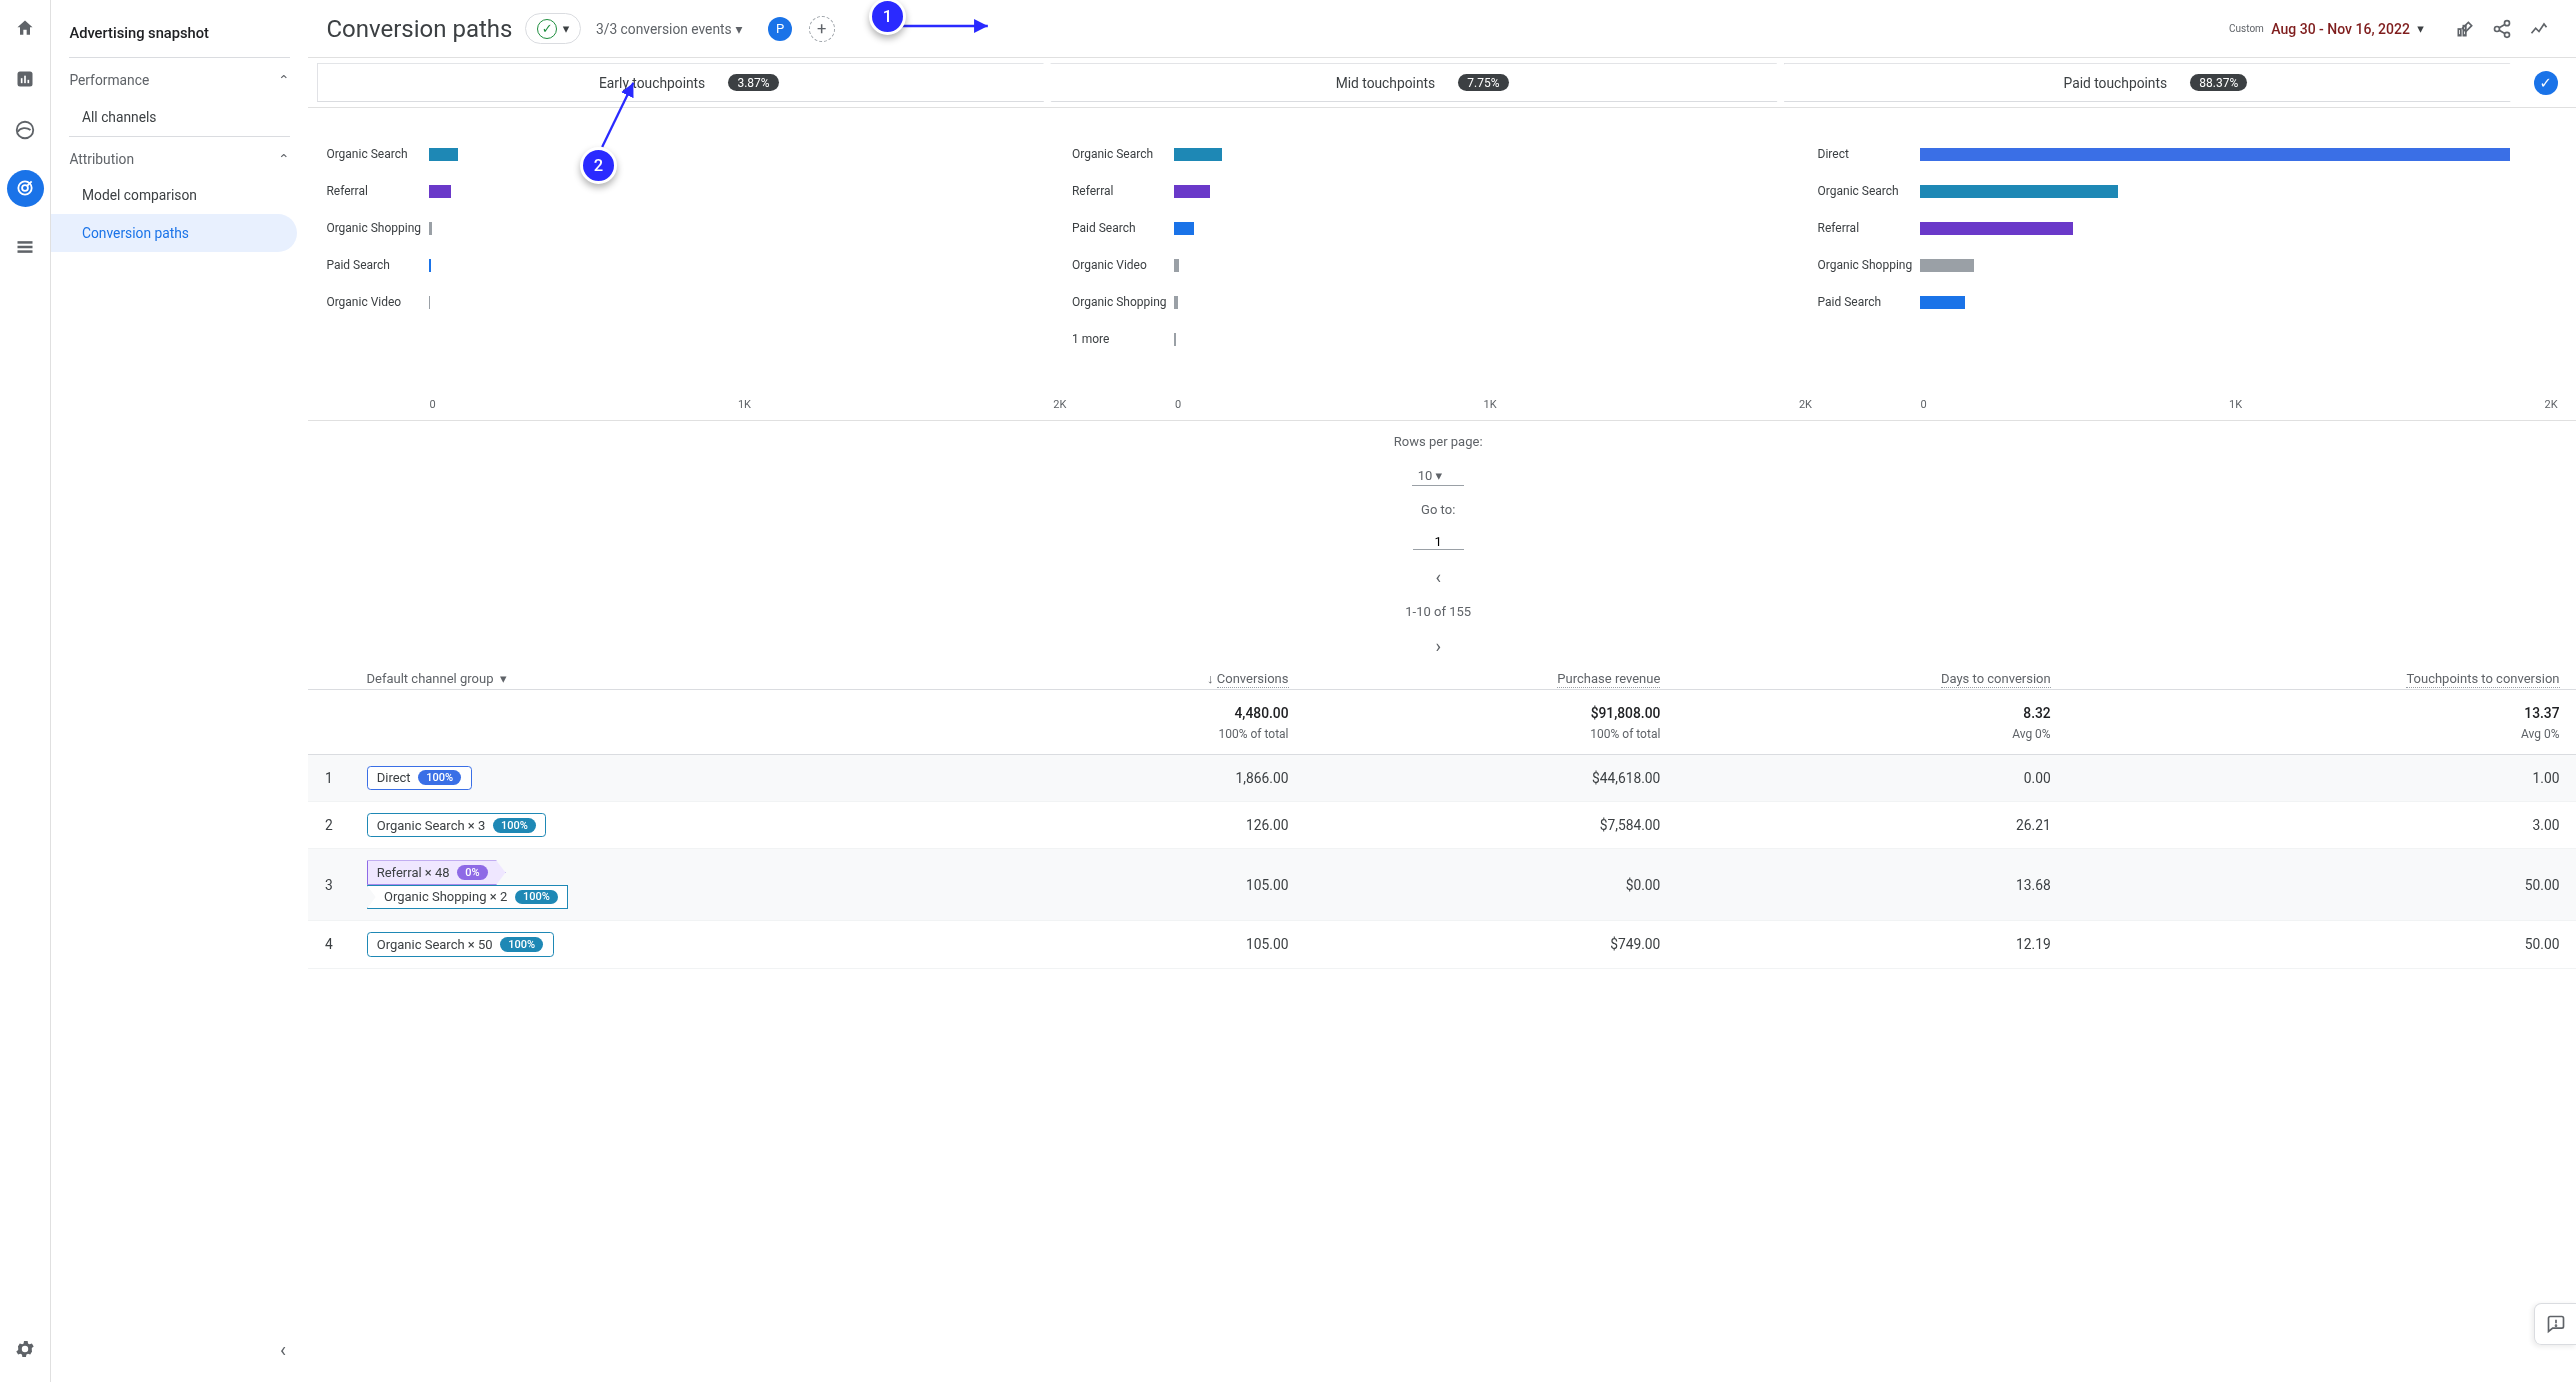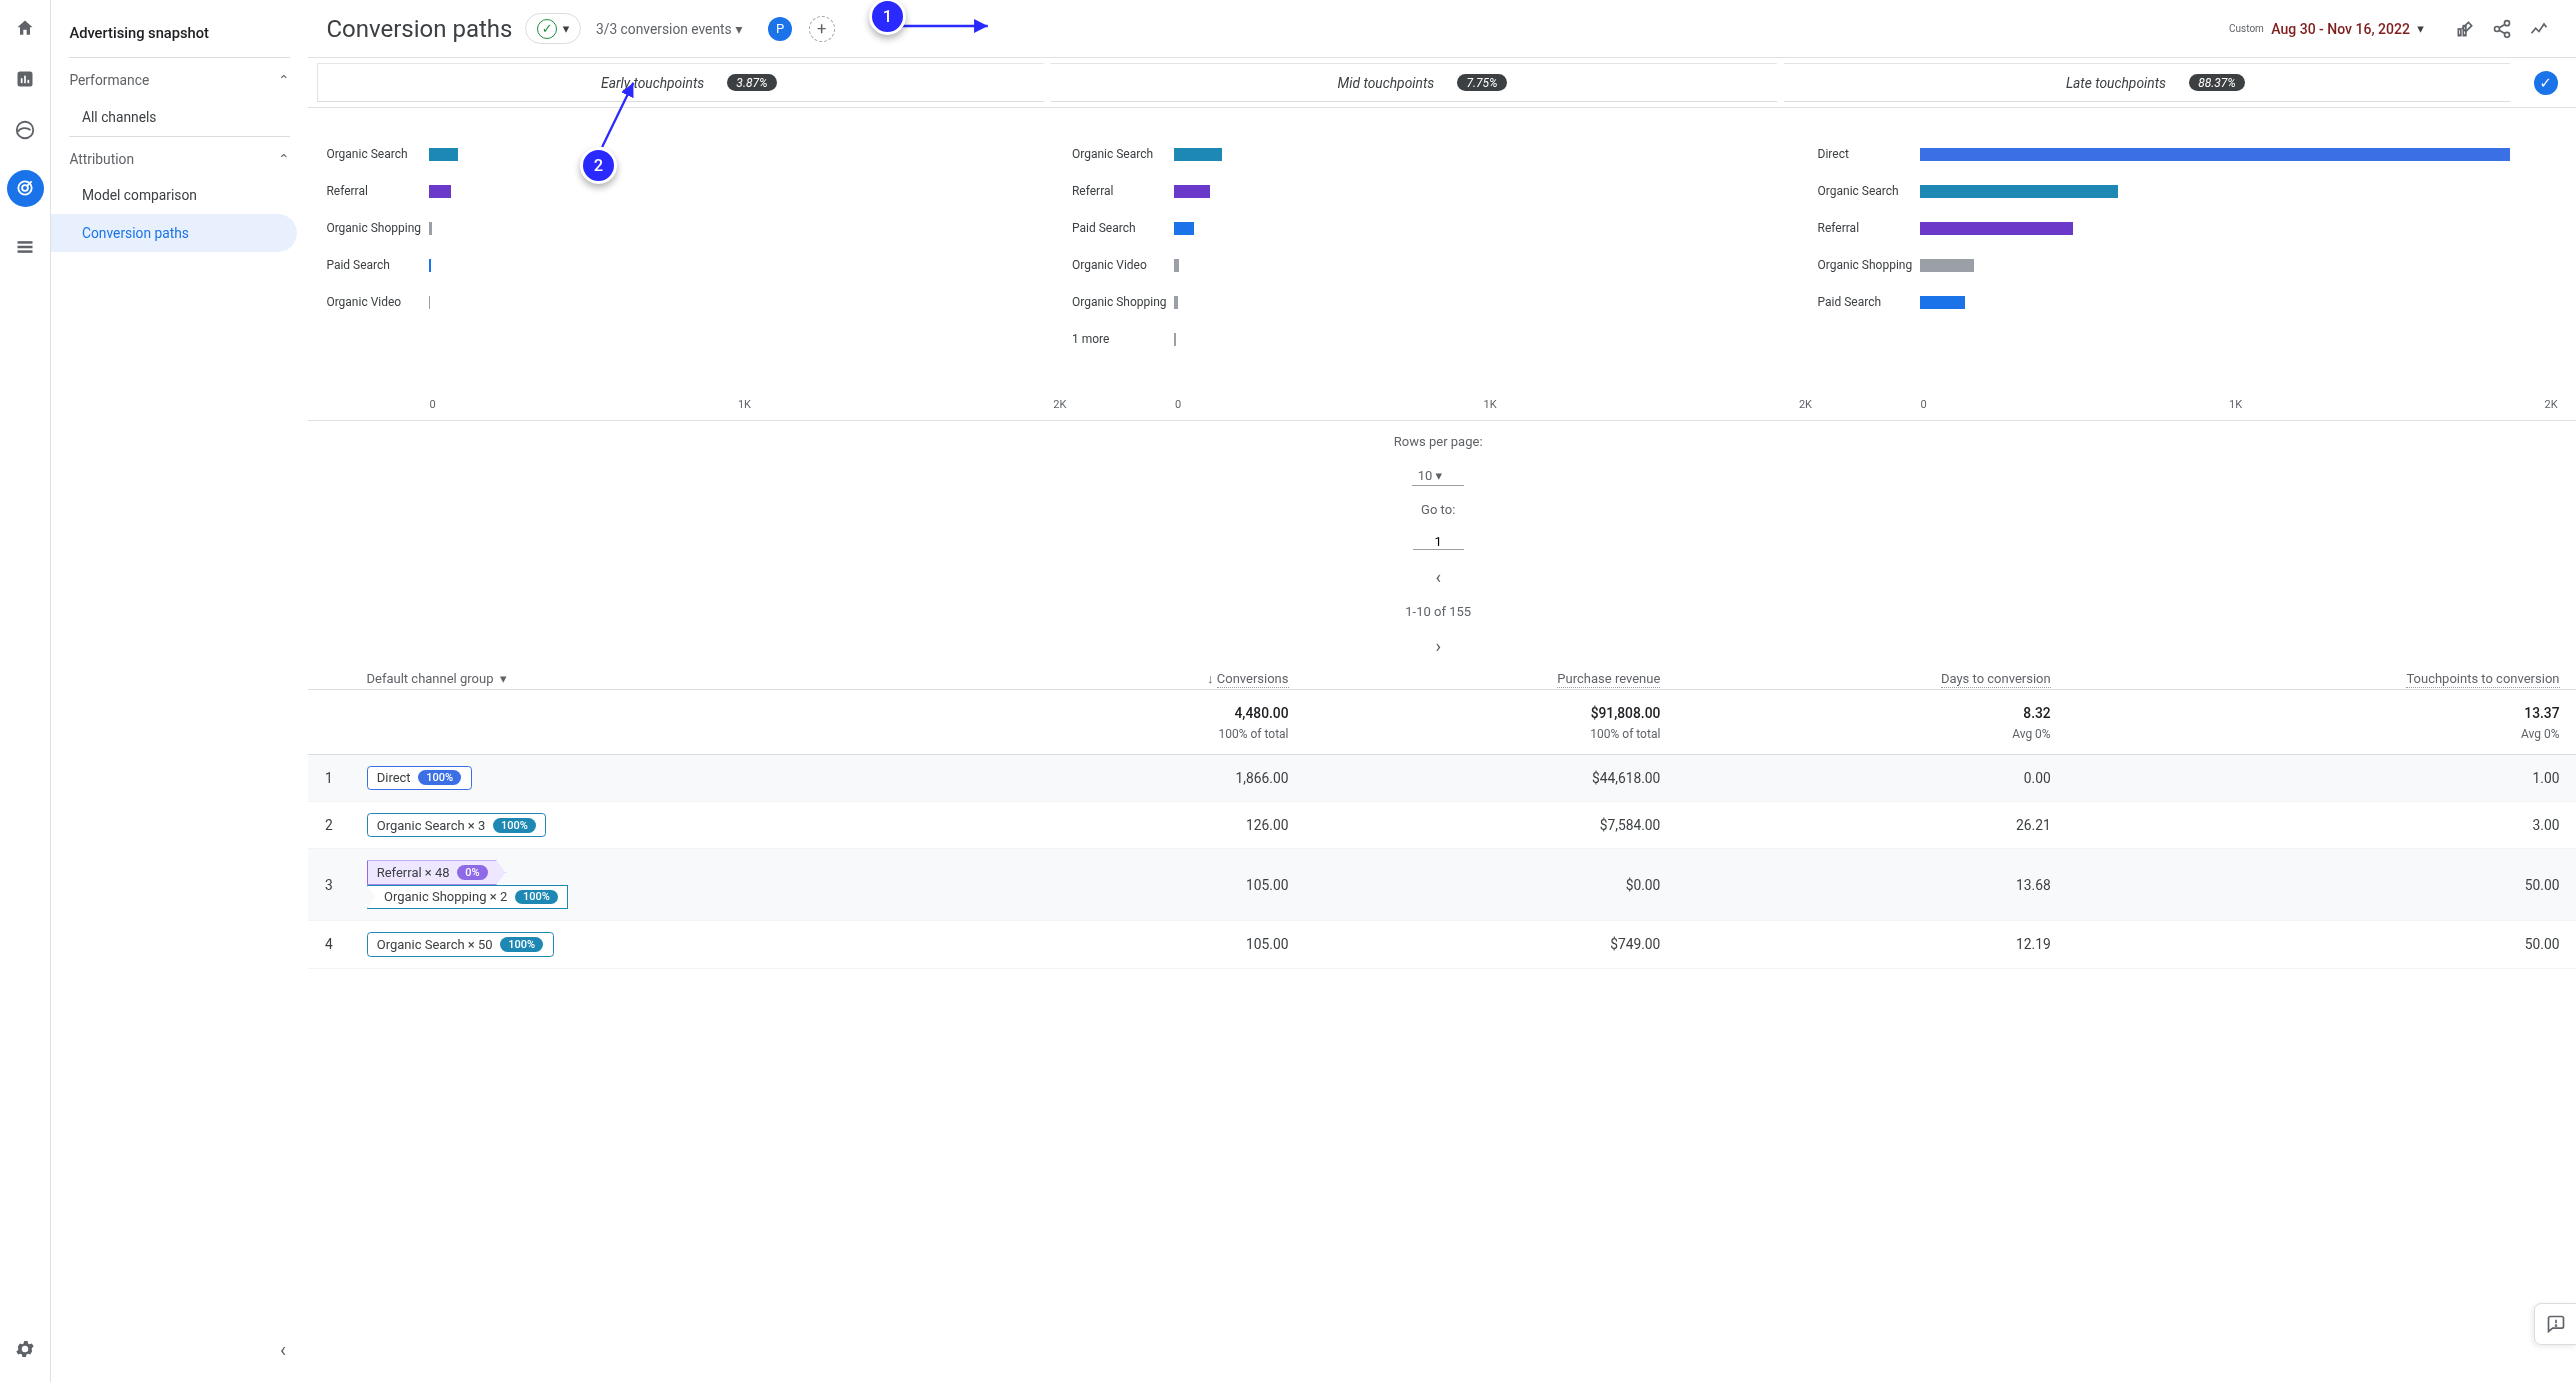--- a/index.html
+++ b/index.html
@@ -30,21 +30,21 @@
   .date-wrap { display:flex; align-items:center; gap:7.4px; cursor:pointer;margin-left:28px;}
   .custom-label { font-size:10px; color:#5f6368; }
   .date-text { font-size:14px; font-weight:500; color:#7f1d1d; }
   .top-actions { display:flex; gap:16.5px; margin-left:22px; color:#5f6368; }
   .top-actions span { cursor:pointer; font-size:18.4px; }
   
   .anno-circle { width:37px; height:37px; border-radius:50%; background:#2a2aff; border:3.7px solid #fff; box-shadow:0 3.7px 7.4px rgba(0,0,0,.3); color:#fff; display:flex; align-items:center; justify-content:center; font-size:16.5px; font-weight:500; position:absolute; z-index:10;}
   .anno-arrow { position:absolute; z-index:9; }
   
   .tp-strip { display:flex; align-items:center; border-bottom:0.9px solid #e0e0e0; padding:0 18.4px 0 9.2px; height:50px; gap:0; }
-  .tp-tab { flex:1; position:relative; height:39px; border:0.9px solid #dadce0; border-right:none; display:flex; align-items:center; justify-content:center; gap:23px; font-size:13.8px; color:#3c4043; clip-path: polygon(0 0, calc(100% - 16.5px) 0, 100% 50%, calc(100% - 16.5px) 100%, 0 100%, 16.5px 50%); background:#fff; margin-left:-9.2px;font-style:italic;}
+  .tp-tab { flex:1; position:relative; height:39px; border:0.9px solid #dadce0; border-right:none; display:flex; align-items:center; justify-content:center; gap:23px; font-size:13.8px; color:#3c4043; clip-path: polygon(0 0, calc(100% - 16.5px) 0, 100% 50%, calc(100% - 16.5px) 100%, 0 100%, 16.5px 50%); background:#fff; margin-left:-9.2px;}
   .tp-tab:first-child { margin-left:0; clip-path: polygon(0 0, calc(100% - 16.5px) 0, 100% 50%, calc(100% - 16.5px) 100%, 0 100%);}
   .pct-pill { background:#3c4043; color:#fff; border-radius:11px; padding:1.8px 9.2px; font-size:12px;}
   .end-check { width:24px; height:24px; border-radius:50%; background:#1a73e8; color:#fff; display:flex; align-items:center; justify-content:center; font-size:14.7px; margin-left:7.4px;}
   
   .charts-row { display:flex; padding:27.6px 18.4px 9.2px 18.4px; gap:5.5px; border-bottom:0.9px solid #e0e0e0;}
   .chart-col { flex:1; }
   .chart { height:257px; position:relative;}
   .bar-row { display:flex; align-items:center; height:37px; gap:5.5px;}
   .bar-label { width:97px; font-size:12px; color:#3c4043; text-align:left; line-height:1.2;}
   .bar-track { flex:1; height:20px; position:relative;}
@@ -196,21 +196,21 @@
   <div class="tp-strip">
     <div class="tp-tab">
       <span>Early touchpoints</span>
       <span class="pct-pill">3.87%</span>
     </div>
     <div class="tp-tab">
       <span>Mid touchpoints</span>
       <span class="pct-pill">7.75%</span>
     </div>
     <div class="tp-tab">
-      <span>Late touchpoints</span>
+      <span>Paid touchpoints</span>
       <span class="pct-pill">88.37%</span>
     </div>
     <div class="end-check">✓</div>
   </div>
 
   <div class="charts-row" style="position:relative;">
 
     <div class="anno-circle" style="left:272px; top:39px;">2</div>
     <svg class="anno-arrow" style="left:285px; top:-31px;" width="55" height="74" viewBox="0 0 60 80">
         <defs>

